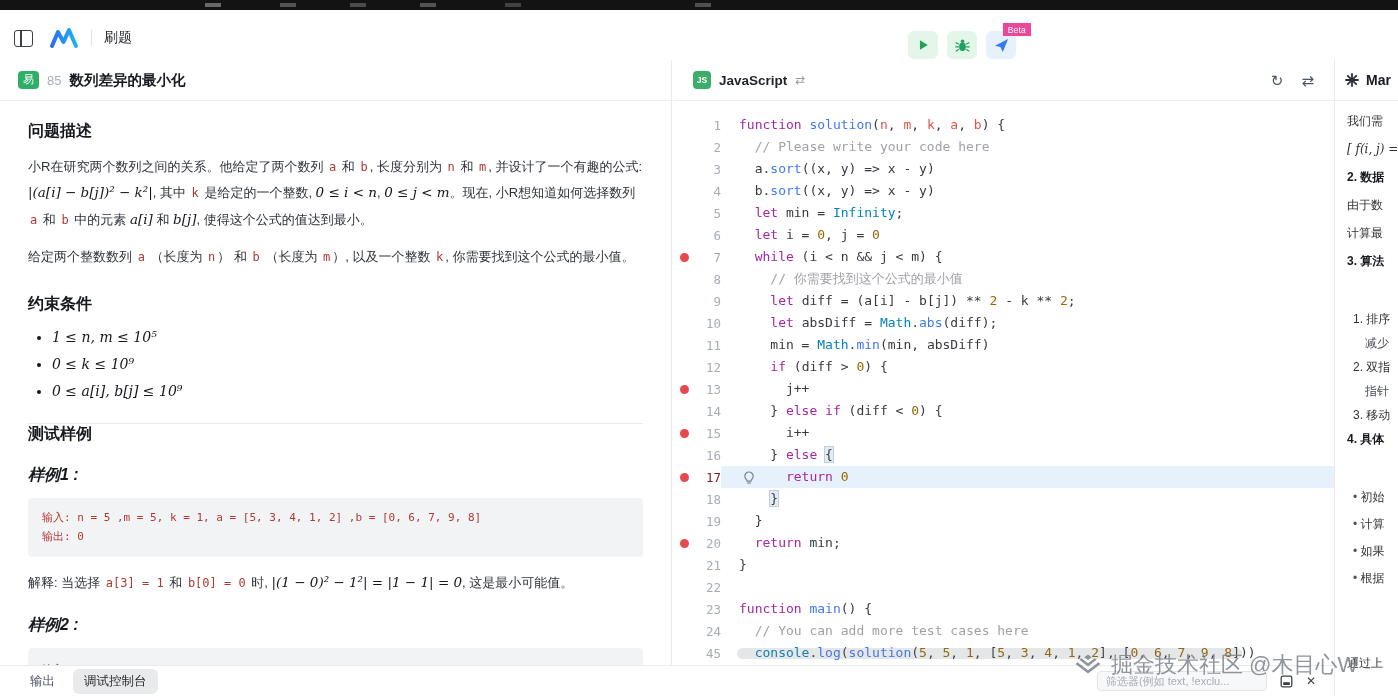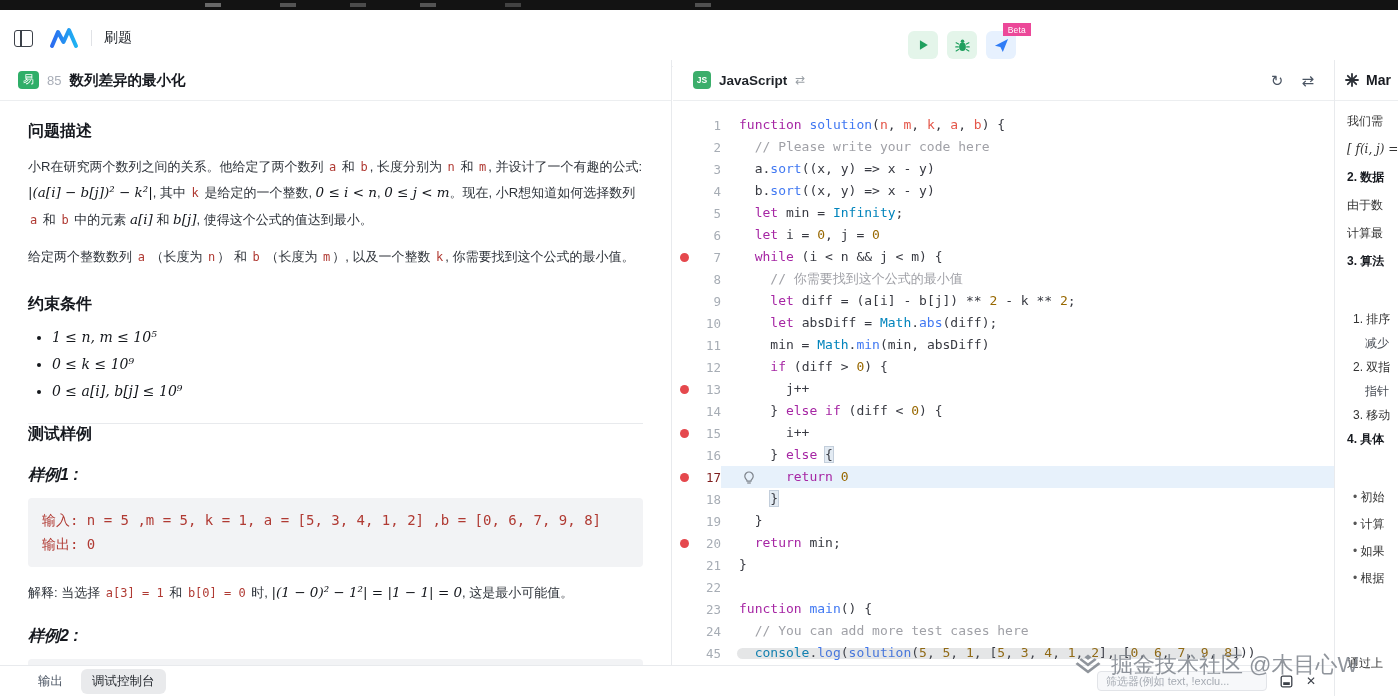--- a/index.html
+++ b/index.html
@@ -40,21 +40,21 @@
   .sec-h.mt{margin-top:24px;}
   .para{font-size:13px;line-height:1.95;color:#2e333a;margin:12px 0 0;}
   .sg-c{font-family:"DejaVu Sans Mono","Liberation Mono",monospace;font-size:12px;color:#b03a33;padding:0 2px;}
   .sg-m{font-family:"DejaVu Serif","Liberation Serif",serif;font-style:italic;font-size:13.5px;color:#14171c;}
   .constraints{margin:14px 0 0;padding-left:24px;}
   .constraints li{font-family:"DejaVu Serif","Liberation Serif",serif;font-style:italic;font-size:14px;
     margin:0 0 11px;color:#14171c;}
   .rule{border:none;border-top:1px solid #e8eaed;margin:24px 0 0;}
   .sample-label{font-style:italic;font-weight:bold;font-size:16px;margin:20px 0 0;color:#16191f;}
   .code-block{background:#f2f3f5;border-radius:4px;padding:10px 14px;margin-top:12px;
-    font-family:"DejaVu Sans Mono","Liberation Mono",monospace;font-size:14px;color:#b03a33;line-height:1.78;}
+    font-family:"DejaVu Sans Mono","Liberation Mono",monospace;font-size:11px;color:#b03a33;line-height:1.78;}
   .code-block.cut{height:20px;overflow:hidden;padding-top:12px;border-radius:4px 4px 0 0;}
 
   
   .editor-panel{position:absolute;top:60px;left:673px;right:64px;bottom:31px;background:#fff;overflow:hidden;}
   .editor-header{height:41px;border-bottom:1px solid #eceef0;display:flex;align-items:center;padding:0 20px;}
   .js-icon{width:18px;height:18px;border-radius:4px;background:#3bae6b;color:#fff;font-weight:bold;font-size:8.5px;
     display:flex;align-items:center;justify-content:center;}
   .lang-name{font-size:13.5px;font-weight:700;margin:0 8px;color:#1f2329;cursor:pointer;}
   .swap-mini{color:#9aa0a6;font-size:12px;cursor:pointer;}
   .header-actions{margin-left:auto;display:flex;align-items:center;gap:18px;color:#4b5563;}
@@ -90,21 +90,21 @@
   .al-ol{margin:0 0 7px 6px;}
   .al-ol2{margin:0 0 7px 18px;color:#4a4f57;}
   .al-ul{margin:0 0 10px 6px;}
   .al-ul::before{content:"• ";color:#555;}
   .al-g30{height:30px;}
   .al-g60{height:58px;}
 
   
   .console-bar{position:absolute;left:0;bottom:0;width:1334px;height:31px;background:#fff;
     border-top:1px solid #e8eaed;display:flex;align-items:center;z-index:20;}
-  .tab-output{margin-left:38px;font-size:12.5px;color:#4b5563;cursor:pointer;}
+  .tab-output{margin-left:30px;font-size:12.5px;color:#4b5563;cursor:pointer;}
   .tab-debug{margin-left:18px;font-size:12.5px;color:#1f2329;background:#e9eaec;border-radius:6px;
     padding:4px 11px;cursor:pointer;}
   .console-right{margin-left:auto;display:flex;align-items:center;gap:13px;padding-right:18px;}
   .filter-input{width:170px;height:20px;border:1px solid #e2e4e8;background:#f7f8fa;border-radius:4px;
     font-size:11px;padding:0 8px;color:#333;outline:none;font-family:"Liberation Sans",sans-serif;}
   .filter-input::placeholder{color:#a6abb3;}
   .ic-btn{display:flex;align-items:center;justify-content:center;cursor:pointer;color:#3c4149;}
   .close-x{font-size:12px;color:#3c4149;}
 
   

